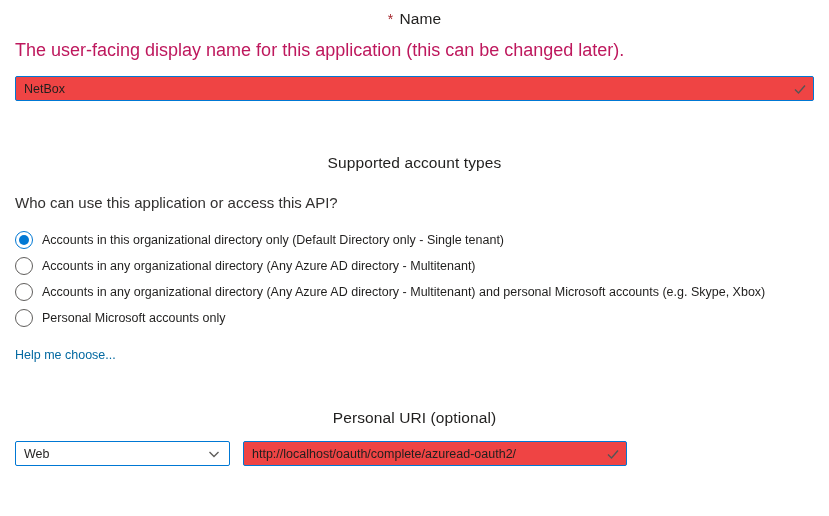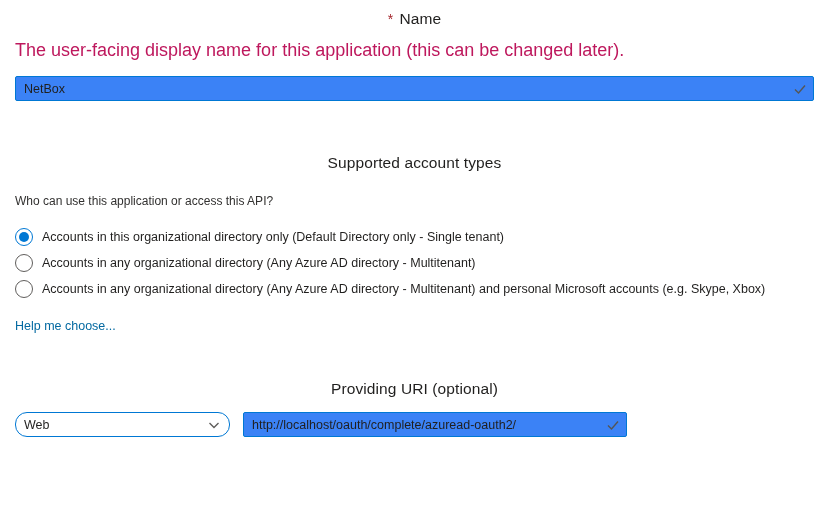--- a/index.html
+++ b/index.html
@@ -36,39 +36,39 @@
   .text-input {
     width: 100%;
     height: 25px;
     border: 1px solid #0078d4;
     border-radius: 2px;
     font-family: "Liberation Sans", "DejaVu Sans", sans-serif;
     font-size: 12.5px;
     color: #201f1e;
     padding: 0 26px 0 8px;
     outline: none;
-    background: #3b82f6;
+    background: #ef4444;
   }
   .check-icon {
     position: absolute;
     right: 7px;
     top: 50%;
     transform: translateY(-50%);
     width: 14px;
     height: 14px;
     pointer-events: none;
     display: flex;
     align-items: center;
   }
 
   .name-input-wrap { margin-top: 16px; }
 
   .section-gap-1 { margin-top: 53px; }
   .question {
-    font-size: 12px;
+    font-size: 15px;
     color: #323130;
     margin-top: 22px;
   }
 
   .radio-group { margin-top: 16px; }
   .radio-row {
     display: flex;
     align-items: center;
     height: 26px;
     cursor: pointer;
@@ -108,21 +108,21 @@
 
   .uri-row {
     display: flex;
     align-items: center;
     margin-top: 14px;
   }
   .dropdown {
     width: 215px;
     height: 25px;
     border: 1px solid #0078d4;
-    border-radius: 12px;
+    border-radius: 2px;
     display: flex;
     align-items: center;
     justify-content: space-between;
     padding: 0 8px 0 8px;
     font-size: 12.5px;
     color: #201f1e;
     cursor: pointer;
     background: #fff;
     flex: 0 0 auto;
   }
@@ -157,27 +157,31 @@
         <span class="radio-label">Accounts in this organizational directory only (Default Directory only - Single tenant)</span>
       </div>
       <div class="radio-row">
         <span class="radio"></span>
         <span class="radio-label">Accounts in any organizational directory (Any Azure AD directory - Multitenant)</span>
       </div>
       <div class="radio-row">
         <span class="radio"></span>
         <span class="radio-label">Accounts in any organizational directory (Any Azure AD directory - Multitenant) and personal Microsoft accounts (e.g. Skype, Xbox)</span>
       </div>
+      <div class="radio-row">
+        <span class="radio"></span>
+        <span class="radio-label">Personal Microsoft accounts only</span>
+      </div>
     </div>
 
     <a class="help-link">Help me choose...</a>
   </section>
 
   <section class="section-gap-2">
-    <h2 class="section-title">Providing URI (optional)</h2>
+    <h2 class="section-title">Personal URI (optional)</h2>
 
     <div class="uri-row">
       <div class="dropdown">
         <span>Web</span>
         <span class="chevron-icon">
           <svg viewBox="0 0 14 14" width="14" height="14">
               <path d="M2.5 5 L7 9.5 L11.5 5" fill="none" stroke="#605e5c" stroke-width="1.4"></path>
             </svg>
         </span>
       </div>

